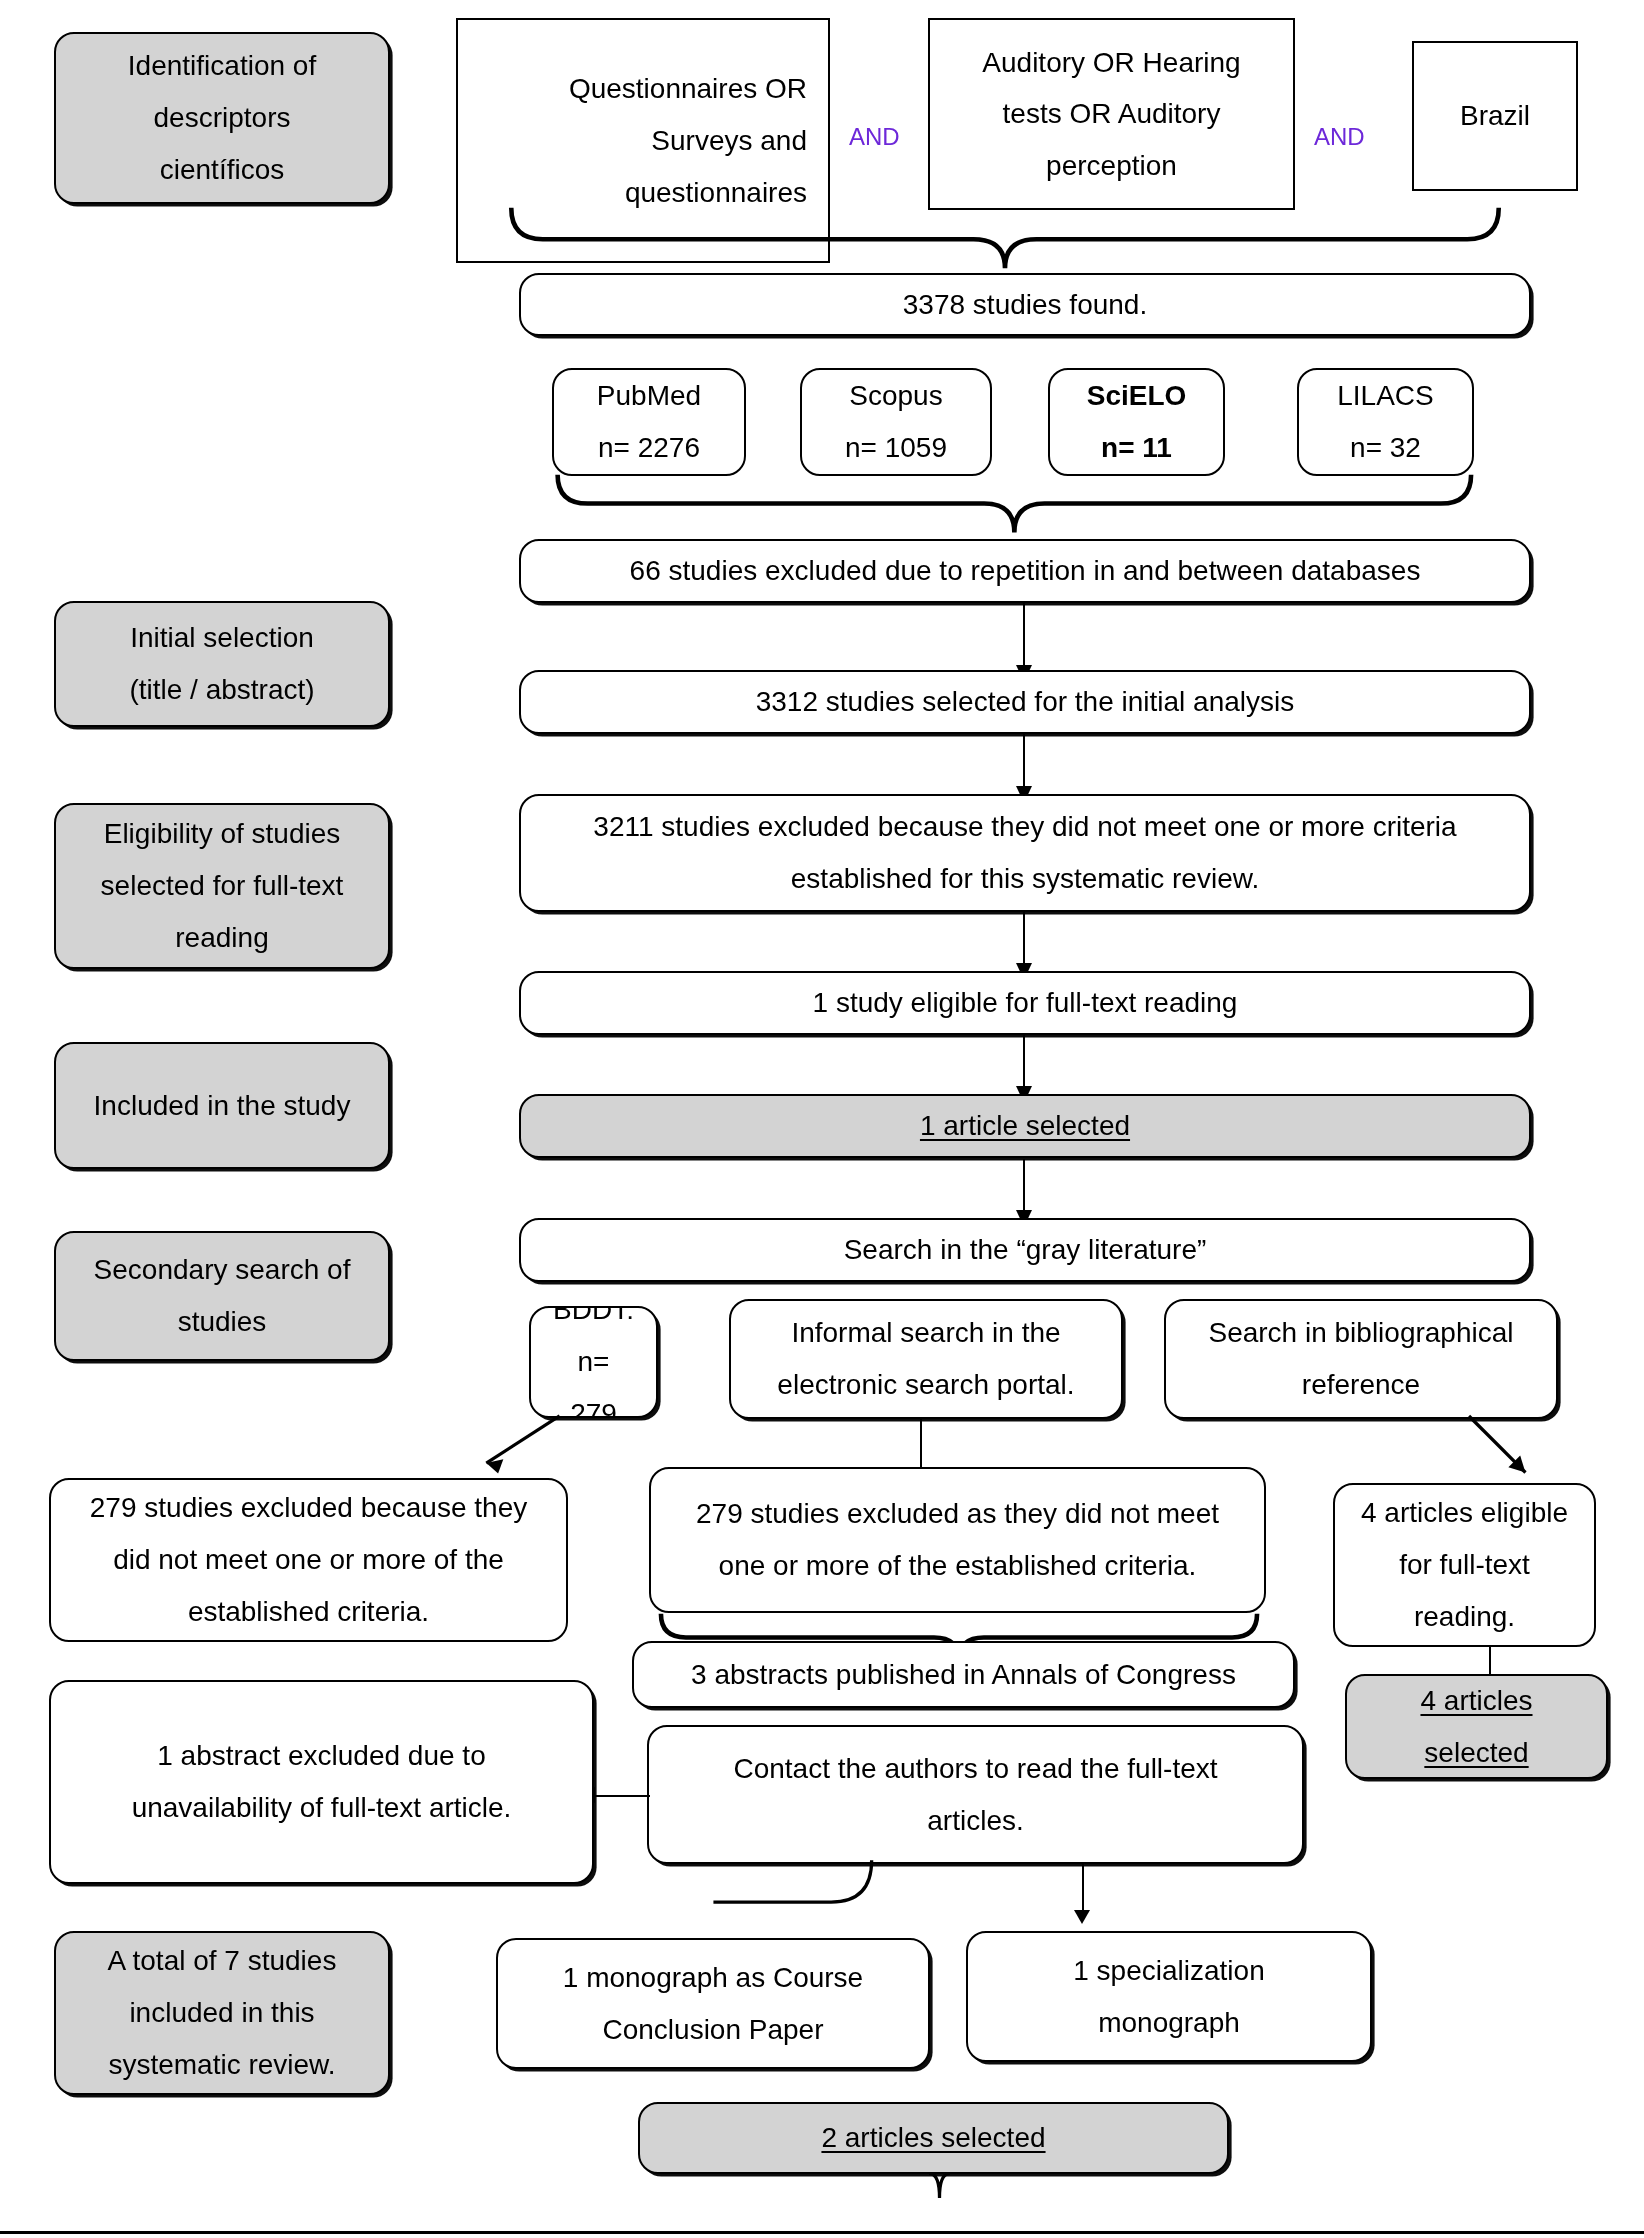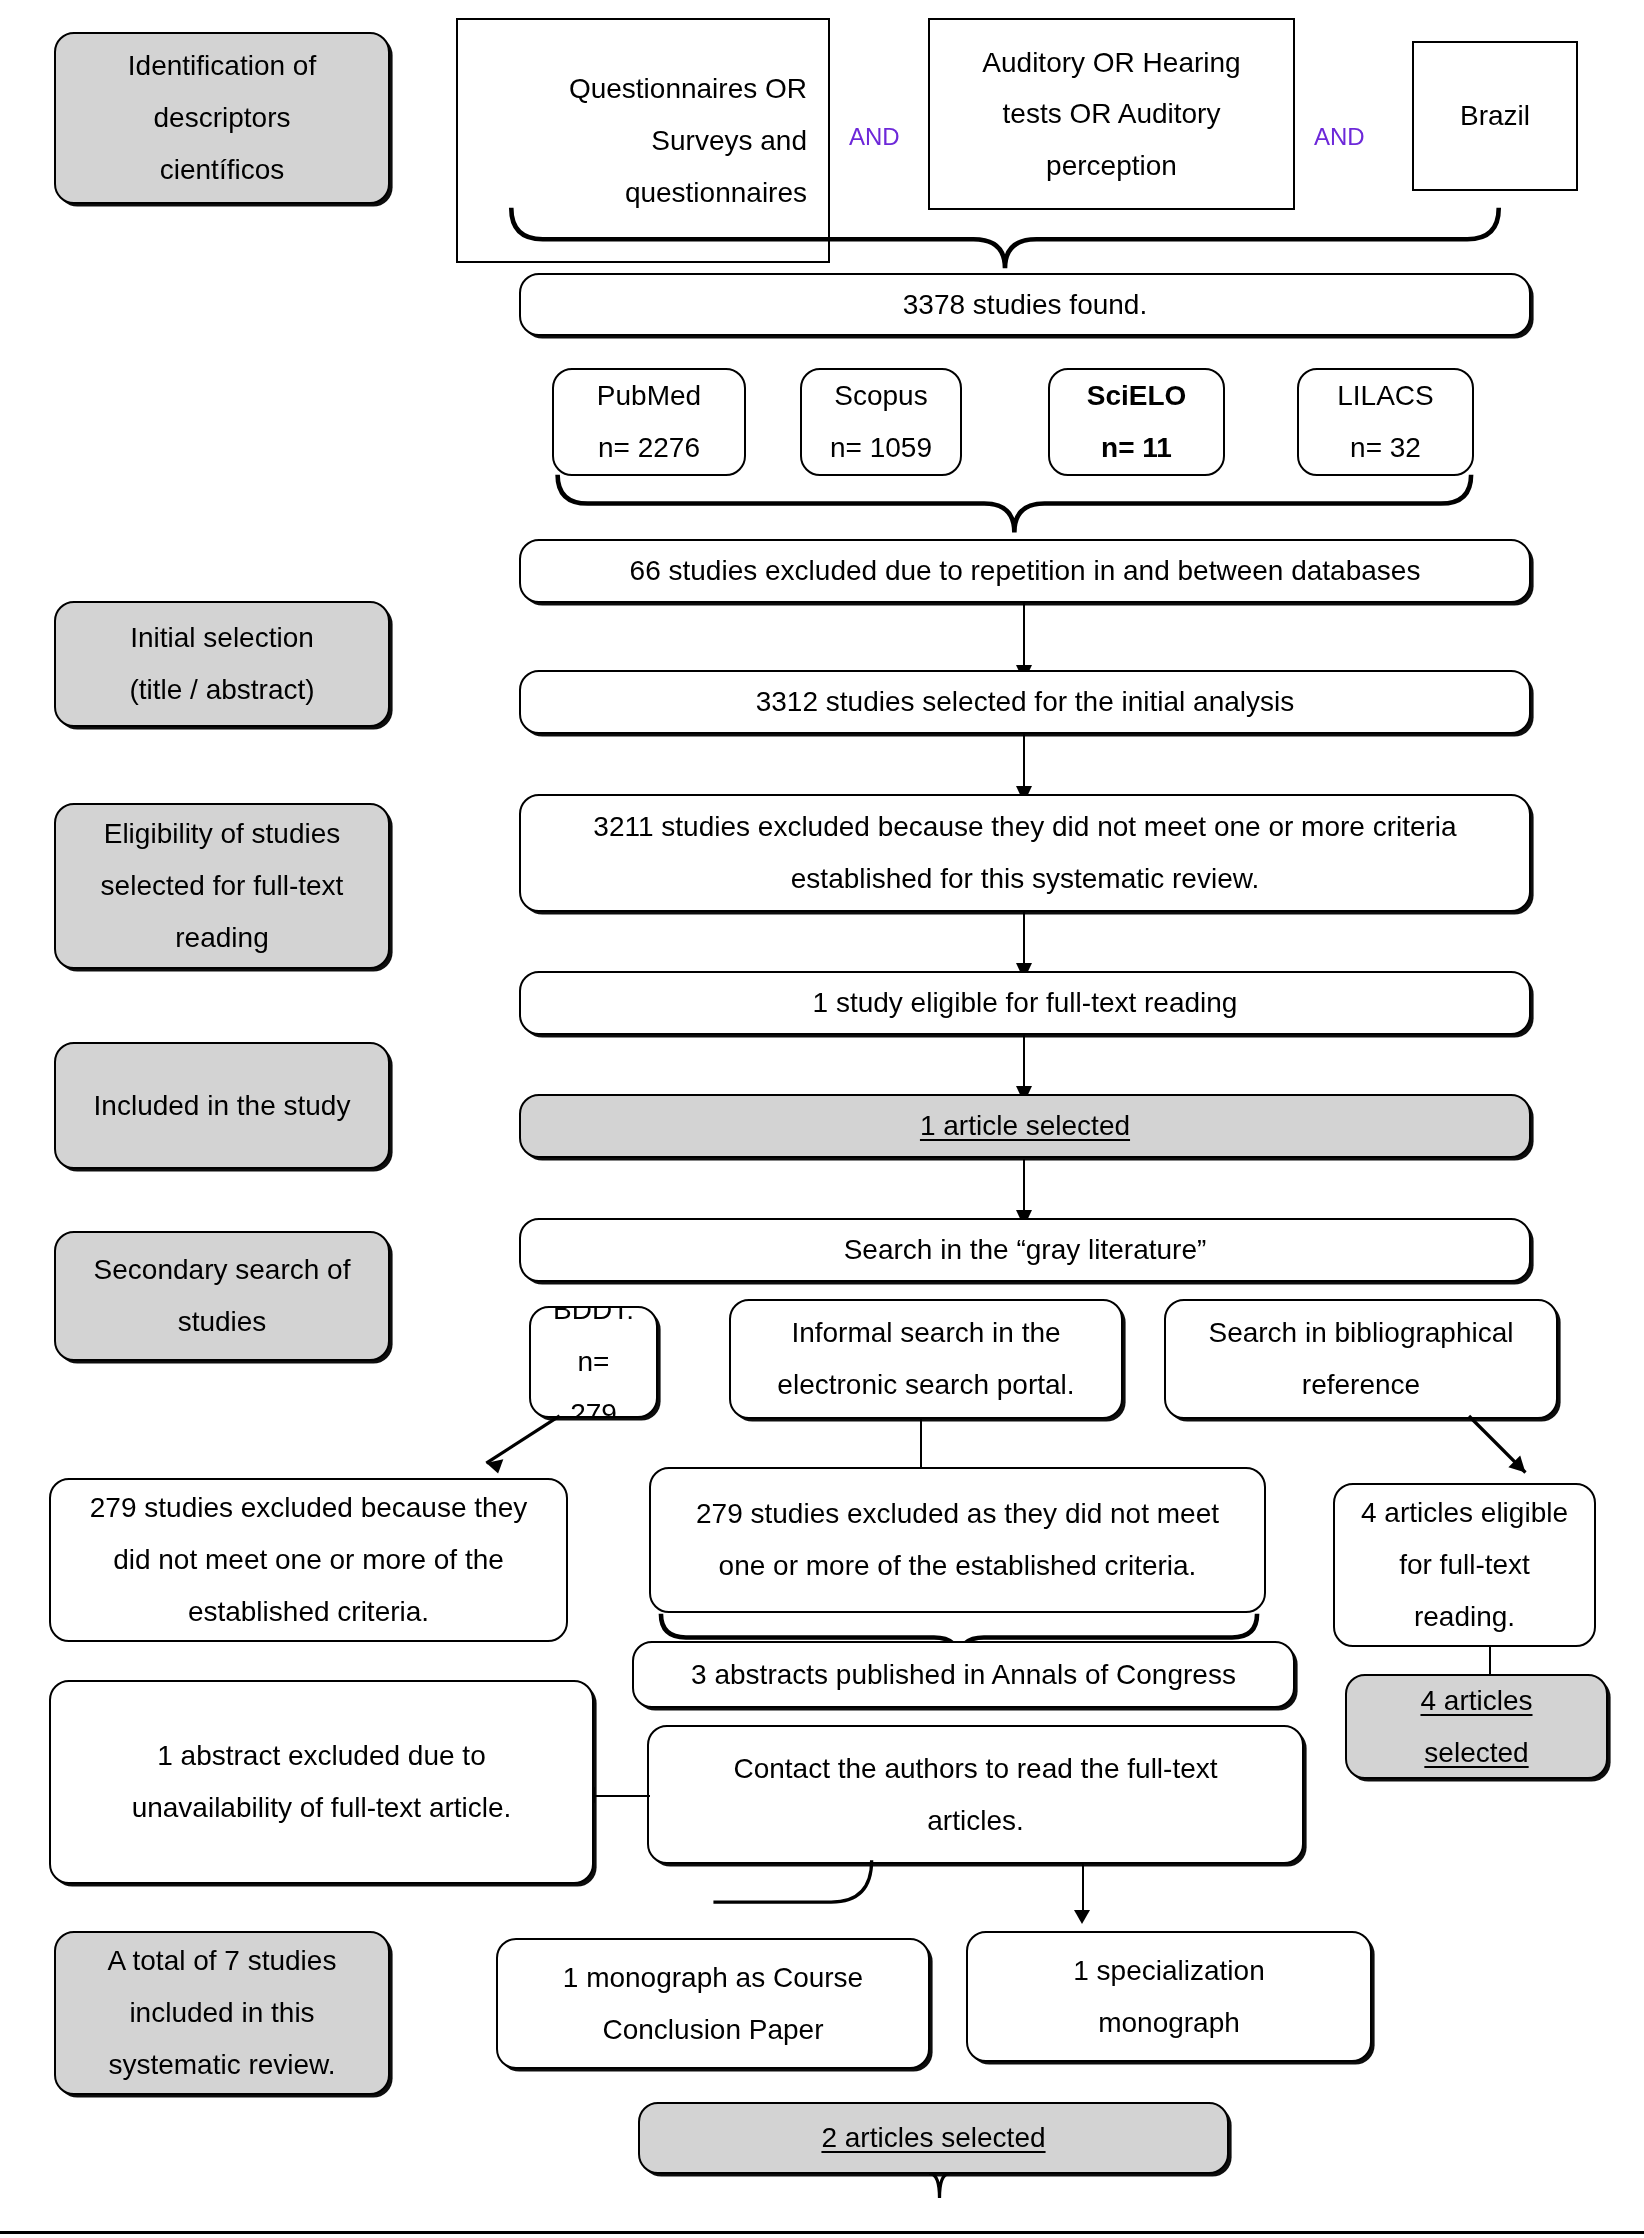--- a/index.html
+++ b/index.html
@@ -158,21 +158,21 @@
   <div class="node rounded shadowed fs42" style="left:519px; top:273px; width:1012px; height:63px;">
     <span class="txt">3378 studies found.</span>
   </div>
 
   <div class="node rounded wrap fs42" style="left:552px; top:368px; width:194px; height:108px;">
     <span class="txt">
       <span>PubMed</span><br>
       <span>n= 2276</span>
     </span>
   </div>
-  <div class="node rounded wrap fs42" style="left:800px; top:368px; width:162px; height:108px;">
+  <div class="node rounded wrap fs42" style="left:800px; top:368px; width:192px; height:108px;">
     <span class="txt">
       <span>Scopus</span><br>
       <span>n= 1059</span>
     </span>
   </div>
   <div class="node rounded wrap fs42" style="left:1048px; top:368px; width:177px; height:108px;font-weight:bold;">
     <span class="txt">
       <span>SciELO</span><br>
       <span>n= 11</span>
     </span>

